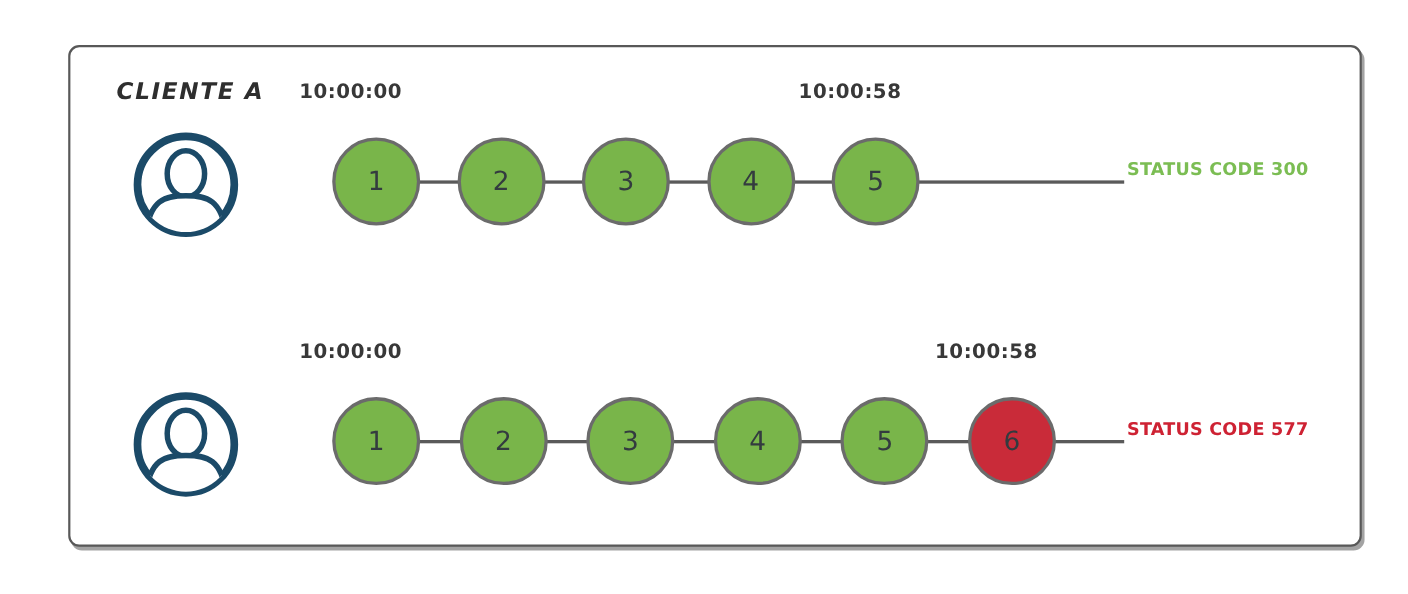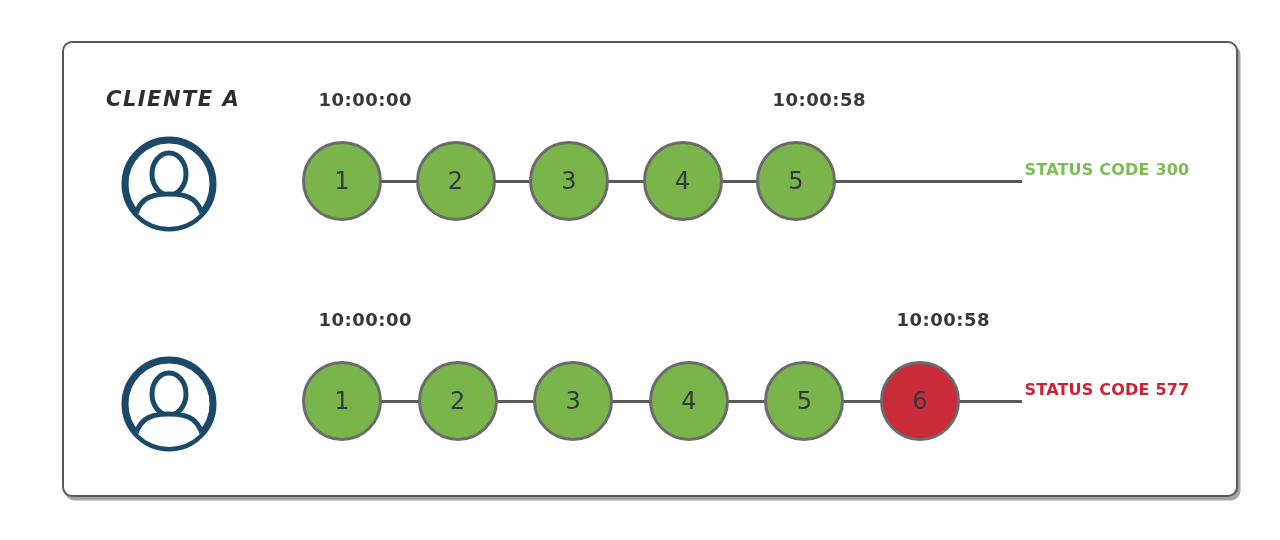--- a/index.html
+++ b/index.html
@@ -27,21 +27,21 @@
     box-shadow: 2.5px 3.5px 0 rgba(88,88,88,0.55);
     background: #ffffff;
     box-sizing: border-box;
   }
   .client-row {
     position: absolute;
     left: 0;
     width: 100%;
     height: 160px;
   }
-  .client-row[data-row="0"] { top: 44px; }
+  .client-row[data-row="0"] { top: 28px; }
   .client-row[data-row="1"] { top: 264px; }
 
   .client-label {
     position: absolute;
     left: 42px;
     top: 0;
     font-size: 21px;
     font-weight: bold;
     font-style: italic;
     letter-spacing: 1.5px;
@@ -54,21 +54,21 @@
     top: 47px;
     width: 100px;
     height: 100px;
   }
   .avatar svg { display: block; width: 100%; height: 100%; }
 
   .time {
     position: absolute;
     top: 2px;
     width: 140px;
-    text-align: right;
+    text-align: left;
     font-size: 18px;
     font-weight: bold;
     letter-spacing: 0.5px;
     color: #383838;
     white-space: nowrap;
   }
   .start-time { left: 208px; }
   .end-time   { left: 662px; } 
 
   .timeline-line {

